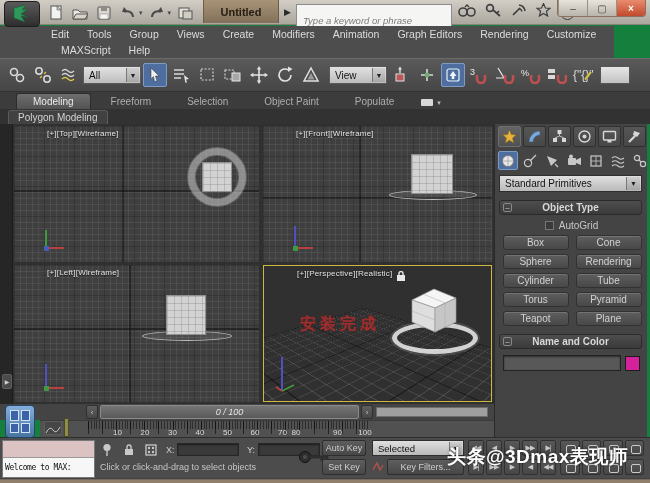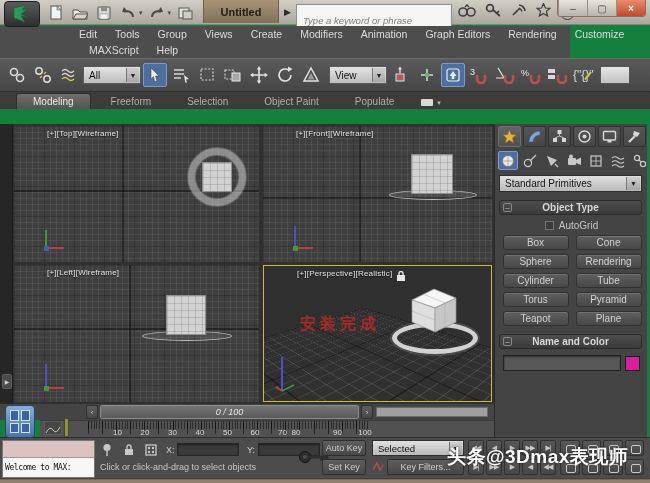--- a/index.html
+++ b/index.html
@@ -21,21 +21,21 @@
   .doc-arrow{position:absolute;left:284px;top:7px;font-size:9px;color:#2a2a2a;}
   .searchbox{position:absolute;left:296px;top:4px;width:156px;height:32px;background:#f5f5f3;border:1px solid #8d8d8d;
     font-size:9.5px;font-style:italic;color:#7c7c7c;display:flex;align-items:center;padding-left:6px;}
   .tb-icons{position:absolute;left:458px;top:3px;display:flex;align-items:center;gap:9px;}
   .winbtns{position:absolute;right:4px;top:0;height:17px;display:flex;border:1px solid #8a6f5e;border-top:none;border-radius:0 0 4px 4px;overflow:hidden;}
   .winbtn{width:29px;height:16px;display:flex;align-items:center;justify-content:center;font-size:10px;color:#4a3f35;
     background:linear-gradient(#e8e4dc,#b8b4ac);border-left:1px solid #9a8f80;}
   .winbtn.close{background:linear-gradient(#ea8b6d,#c14a2d);color:#fff;font-weight:bold;}
 
   
-  .menubar{position:absolute;left:0;top:26px;width:570px;height:32px;background:#4d4d4d;padding-left:28px;}
+  .menubar{position:absolute;left:0;top:26px;width:614px;height:32px;background:#4d4d4d;}
   .menurow{display:flex;height:16px;align-items:center;}
   .menurow1{padding-left:42px;}
   .menurow2{padding-left:52px;}
   .menu-item{padding:0 9px;font-size:10.5px;color:#dcdcdc;white-space:nowrap;}
 
   
   .toolbar{position:absolute;left:0;top:58px;width:650px;height:34px;background:linear-gradient(#5a5a5a,#464646);
     border-top:1px solid #6c6c6c;border-bottom:1px solid #323232;display:flex;align-items:center;padding-left:5px;gap:2px;}
   .t-ico{width:24px;height:24px;display:flex;align-items:center;justify-content:center;border-radius:2px;flex:none;position:relative;}
   .t-ico.active{background:#4d6e9e;border:1px solid #7e9cc4;}
@@ -421,20 +421,23 @@
       <div class="rtab">Selection</div>
       <div class="rtab">Object Paint</div>
       <div class="rtab">Populate</div>
       <div class="rtab-overflow">
         <svg width="14" height="9">
           <rect x="1" y="1" width="12" height="7" rx="1" fill="#d8d8d8"></rect>
         </svg>
         <span style="font-size:7px;color:#bbb">▾</span>
       </div>
     </div>
+  <div class="ribbon-panelrow">
+    <span class="ptab">Polygon Modeling</span>
+  </div>
 
   <div class="workspace">
     <div class="left-strip">
       <div class="strip-btn">▶</div>
     </div>
 
     <div class="vp vp-top">
       <div class="vp-label">[+][Top][Wireframe]</div>
       <div class="axisV" style="left:44%;"></div>
       <div class="axisH" style="top:47%;"></div>

